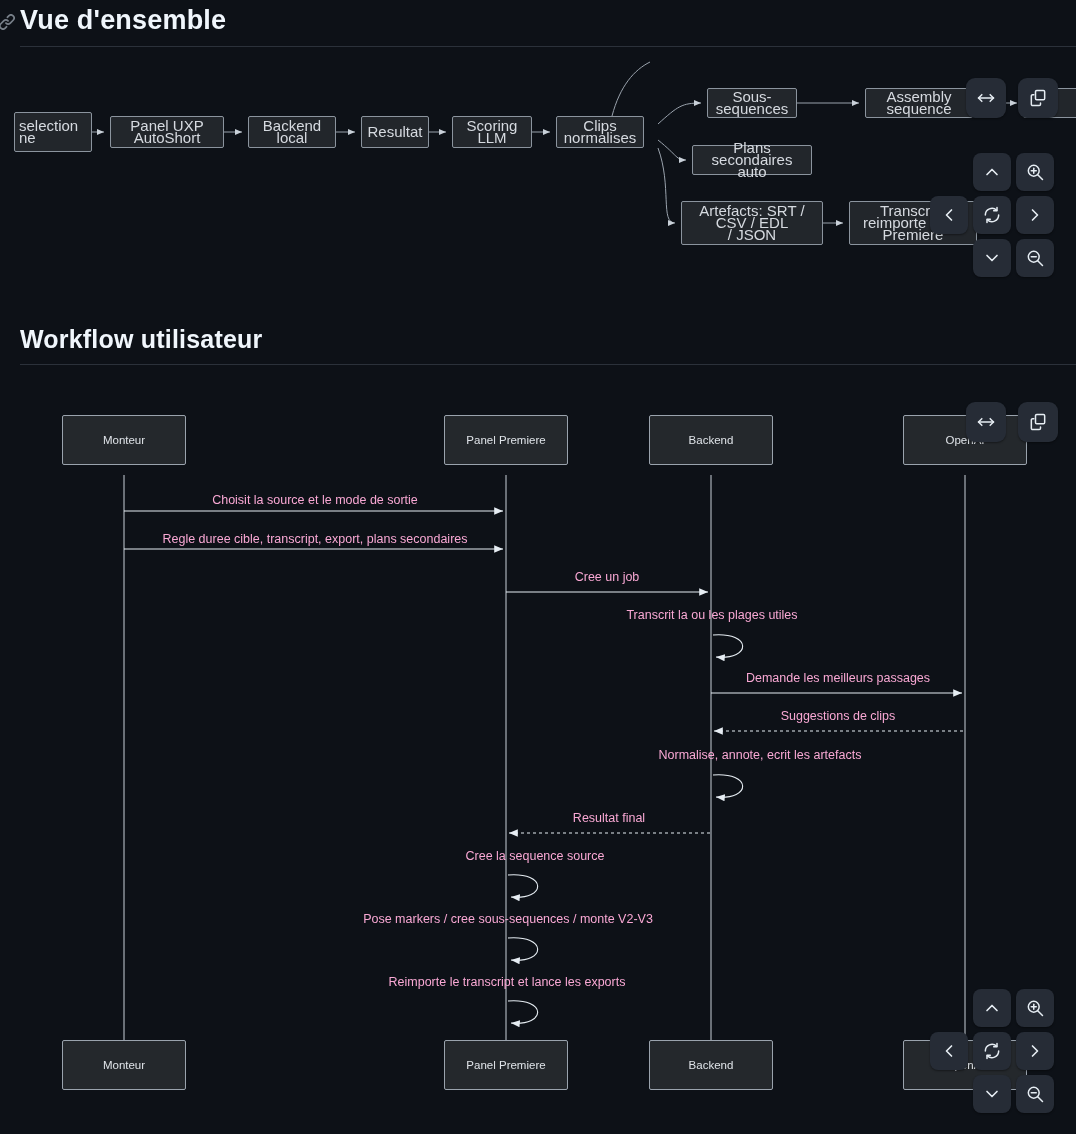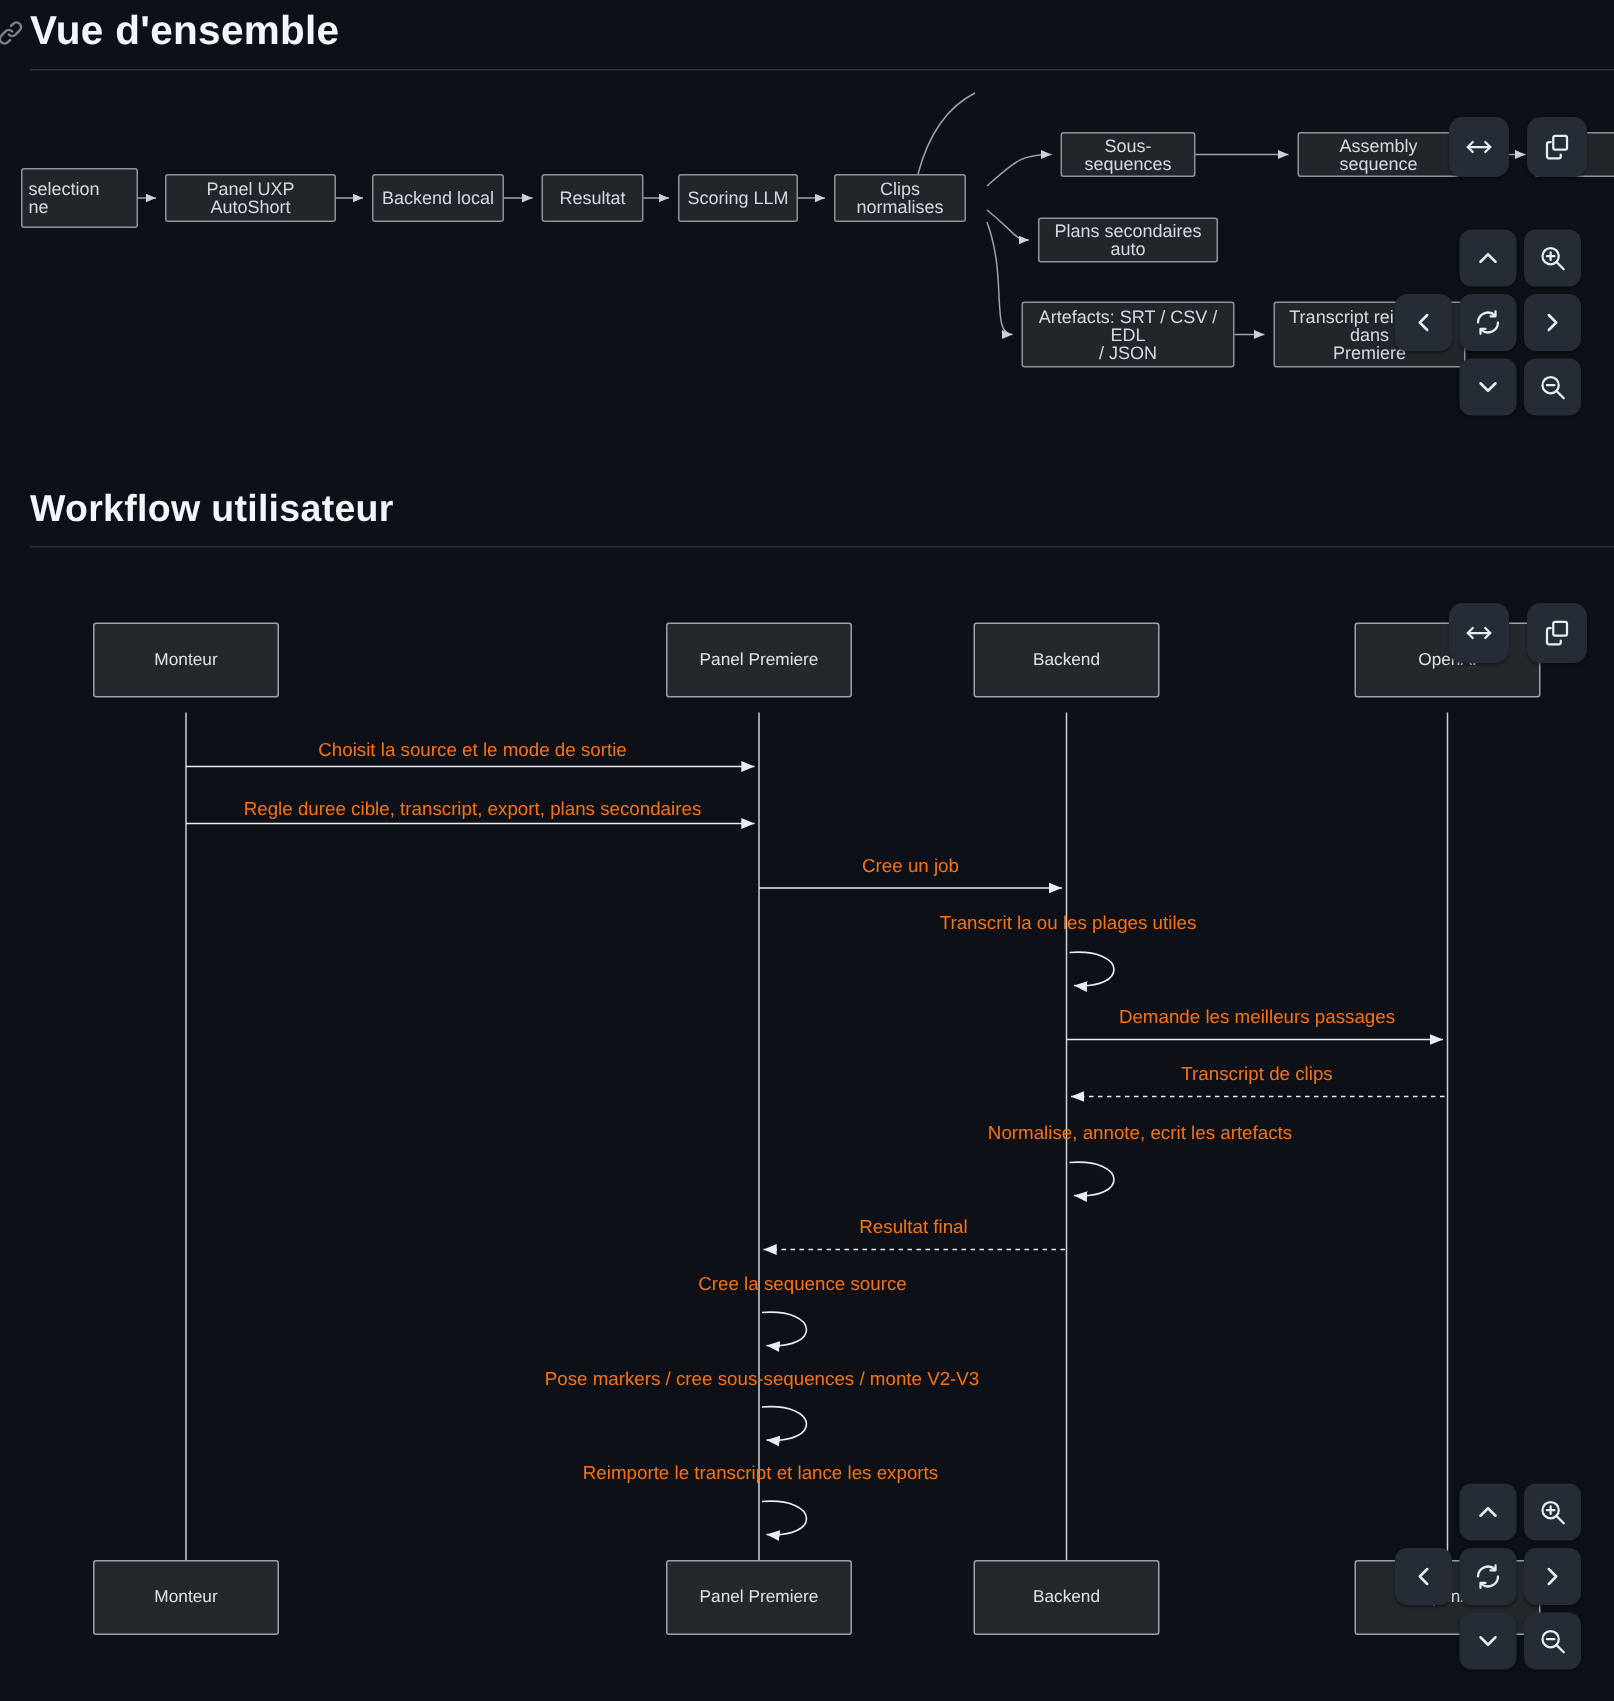--- a/index.html
+++ b/index.html
@@ -41,40 +41,40 @@
 
   
   .node {
     position: absolute;
     background: #22262b;
     border: 1px solid #8b949e;
     border-radius: 2px;
     color: #d6dae0;
     display: flex; align-items: center; justify-content: center;
     text-align: center;
-    font-size: 12px;
+    font-size: 15px;
     line-height: 12px;
     padding: 2px 4px;
     white-space: pre-line;
   }
   .actor {
     position: absolute;
     background: #24282c;
     border: 1px solid #9aa3ad;
     border-radius: 2px;
     color: #dfe3e8;
     display: flex; align-items: center; justify-content: center;
     font-size: 11.5px;
     text-align: center;
   }
 
   
   .msg-label {
     position: absolute;
-    color: #f97316;
+    color: #f9a8d4;
     font-size: 12.5px;
     line-height: 15px;
     white-space: nowrap;
     text-align: center;
     transform: translateX(-50%);
   }
 
   
   .ctrl-btn {
     position: absolute;
@@ -256,21 +256,21 @@
     <div class="actor" style="left:62px; top:30px; width:124px; height:50px;">Monteur</div>
     <div class="actor" style="left:444px; top:30px; width:124px; height:50px;">Panel Premiere</div>
     <div class="actor" style="left:649px; top:30px; width:124px; height:50px;">Backend</div>
     <div class="actor" style="left:903px; top:30px; width:124px; height:50px;">OpenAI</div>
 
     <div class="msg-label" style="left:315px; top:108px;">Choisit la source et le mode de sortie</div>
     <div class="msg-label" style="left:315px; top:147px;">Regle duree cible, transcript, export, plans secondaires</div>
     <div class="msg-label" style="left:607px; top:185px;">Cree un job</div>
     <div class="msg-label" style="left:712px; top:223px;">Transcrit la ou les plages utiles</div>
     <div class="msg-label" style="left:838px; top:286px;">Demande les meilleurs passages</div>
-    <div class="msg-label" style="left:838px; top:324px;">Transcript de clips</div>
+    <div class="msg-label" style="left:838px; top:324px;">Suggestions de clips</div>
     <div class="msg-label" style="left:712px; top:363px;margin-left:48px;">Normalise, annote, ecrit les artefacts</div>
     <div class="msg-label" style="left:609px; top:426px;">Resultat final</div>
     <div class="msg-label" style="left:507px; top:464px;margin-left:28px;">Cree la sequence source</div>
     <div class="msg-label" style="left:508px; top:527px;">Pose markers / cree sous-sequences / monte V2-V3</div>
     <div class="msg-label" style="left:507px; top:590px;">Reimporte le transcript et lance les exports</div>
 
     <div class="actor" style="left:62px; top:655px; width:124px; height:50px;">Monteur</div>
     <div class="actor" style="left:444px; top:655px; width:124px; height:50px;">Panel Premiere</div>
     <div class="actor" style="left:649px; top:655px; width:124px; height:50px;">Backend</div>
     <div class="actor" style="left:903px; top:655px; width:124px; height:50px;">OpenAI</div>

